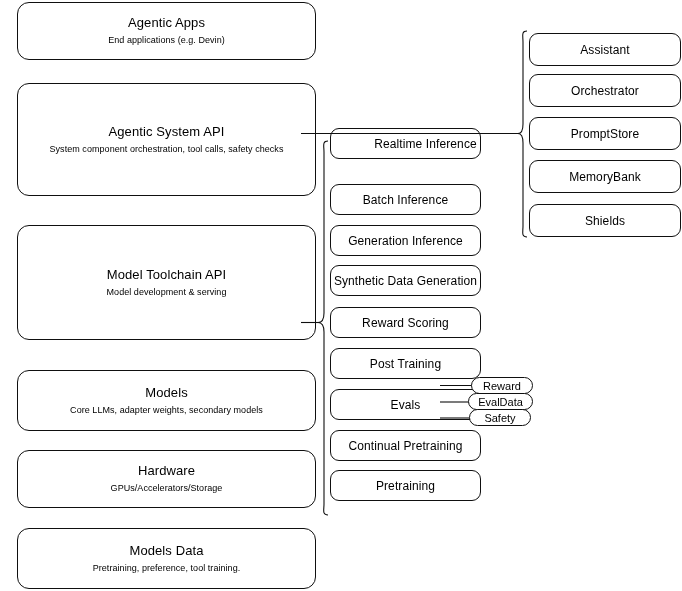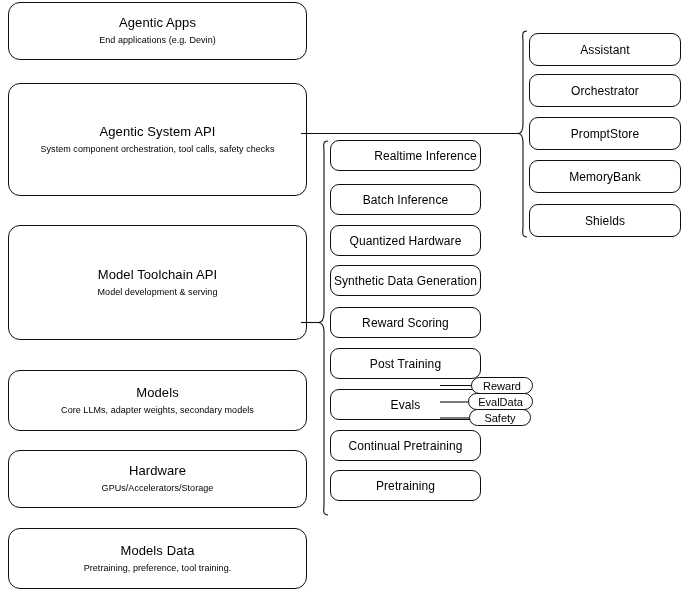--- a/index.html
+++ b/index.html
@@ -39,21 +39,21 @@
     letter-spacing: 0.1px;
   }
   .node .subtitle {
     font-size: 9px;
     line-height: 13px;
     margin-top: 3px;
     letter-spacing: 0.05px;
   }
 
   
-  .layer-node { left: 8px; width: 299px; }
+  .layer-node { left: 17px; width: 299px; }
 
   
   .mid-node {
     left: 330px;
     width: 151px;
     height: 31px;
     border-radius: 9px;
   }
   .mid-node .title { font-size: 12px; line-height: 14px; }
 
@@ -154,28 +154,28 @@
   <div class="node layer-node" style="top:450px; height:58px;">
     <div class="title">Hardware</div>
     <div class="subtitle">GPUs/Accelerators/Storage</div>
   </div>
 
   <div class="node layer-node" style="top:528px; height:61px;">
     <div class="title">Models Data</div>
     <div class="subtitle">Pretraining, preference, tool training.</div>
   </div>
 
-  <div class="node mid-node" style="top:140px;padding-left:40px;">
+  <div class="node mid-node" style="top:128px;padding-left:40px;">
     <div class="title">Realtime Inference</div>
   </div>
   <div class="node mid-node" style="top:184px;">
     <div class="title">Batch Inference</div>
   </div>
   <div class="node mid-node" style="top:225px;">
-    <div class="title">Quantized Hardware</div>
+    <div class="title">Generation Inference</div>
   </div>
   <div class="node mid-node" style="top:265px;">
     <div class="title">Synthetic Data Generation</div>
   </div>
   <div class="node mid-node" style="top:307px;">
     <div class="title">Reward Scoring</div>
   </div>
   <div class="node mid-node" style="top:348px;">
     <div class="title">Post Training</div>
   </div>

